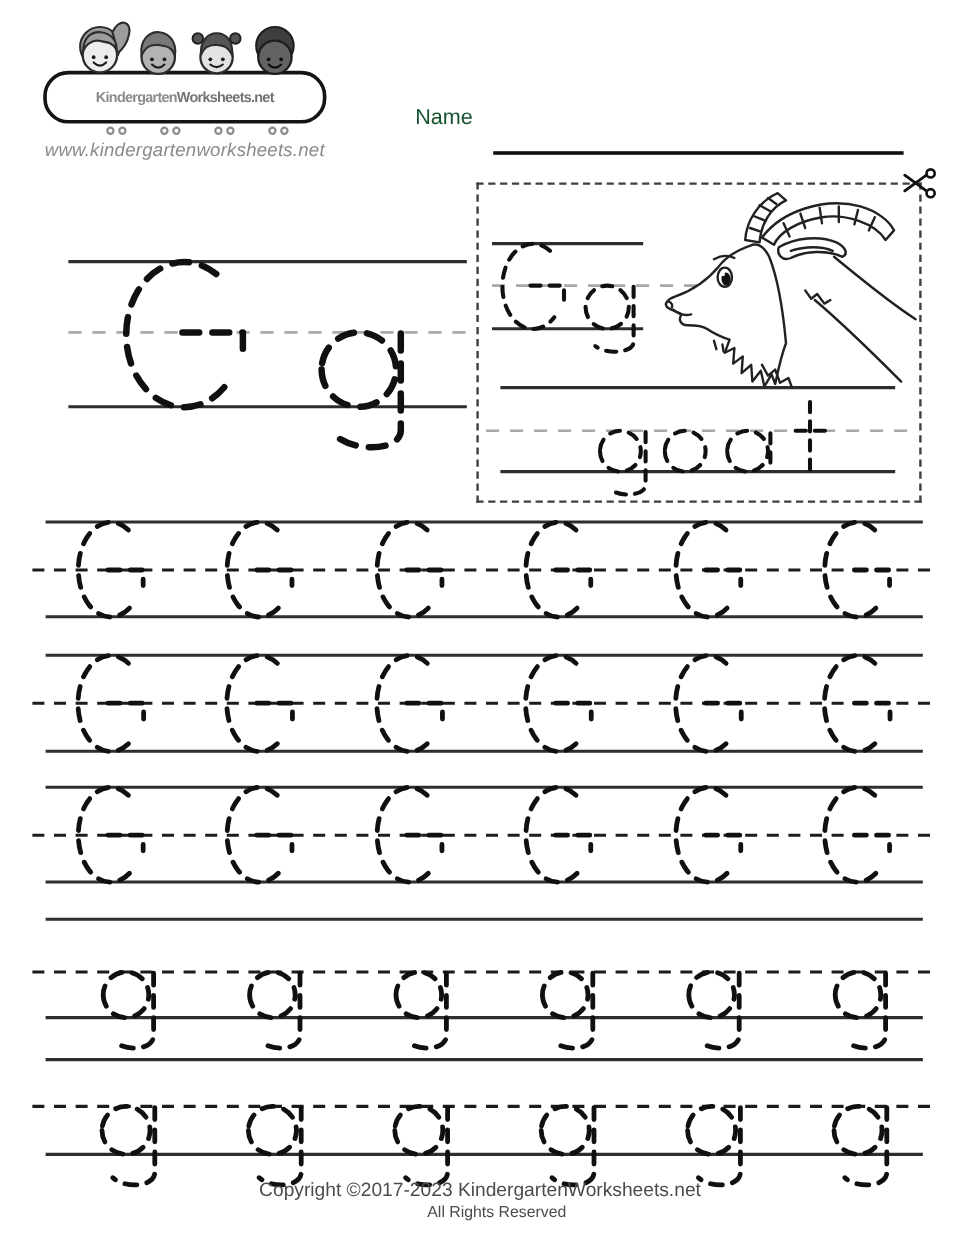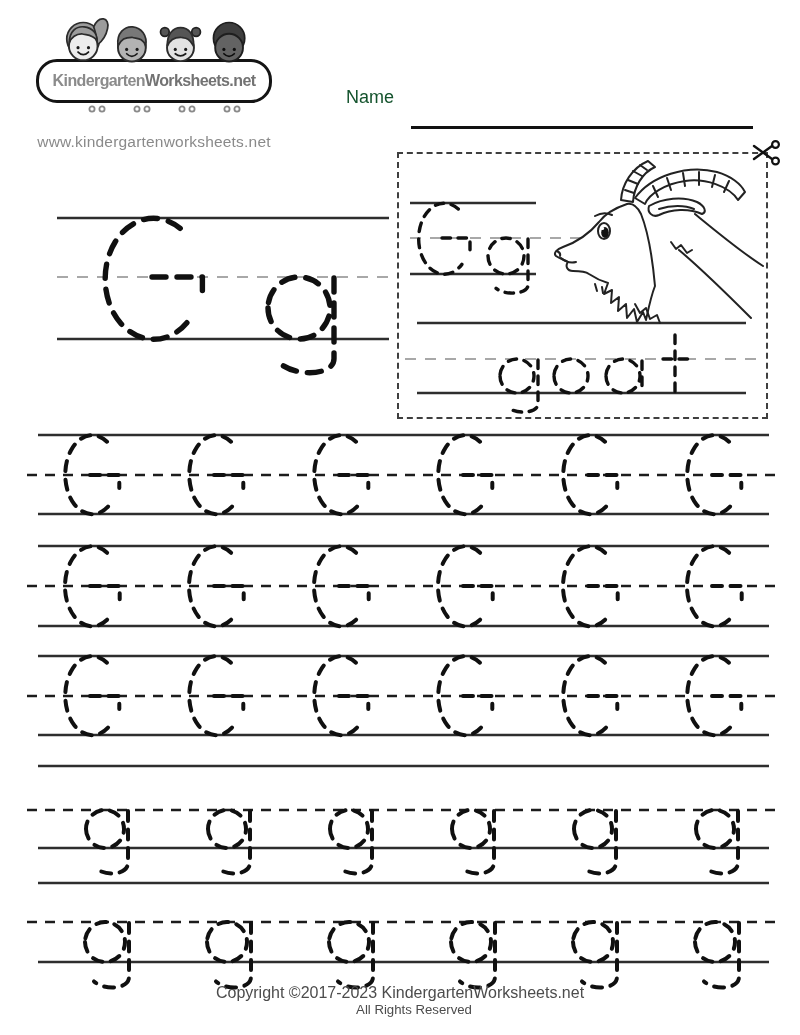--- a/index.html
+++ b/index.html
@@ -3,25 +3,25 @@
 <meta charset="utf-8">
 <style>
   html,body{margin:0;padding:0;background:#e9e9e9;}
   .page{position:relative;width:800px;height:1035px;background:#ffffff;margin:0 auto;
         font-family:"Liberation Sans",sans-serif;overflow:hidden;}
   
   .logo{position:absolute;left:36px;top:10px;width:236px;}
   .kids{position:relative;display:block;margin:0 0 -9px 16px;z-index:2;}
   .logo-bar{position:relative;z-index:1;height:38px;border:3px solid #141414;border-radius:21px;
             background:#fff;display:flex;align-items:center;justify-content:center;
-            white-space:nowrap;font-size:16px;letter-spacing:-0.6px;}
+            white-space:nowrap;font-size:12px;letter-spacing:-0.6px;}
   .brand-prefix{color:#8b8b8b;font-weight:600;}
   .brand-suffix{color:#737373;font-weight:800;}
   .legs{display:block;margin:1px auto 0 auto;}
-  .site-url{margin-top:18px;text-align:center;color:#8a8a8a;font-size:15.5px;letter-spacing:.2px;}
+  .site-url{margin-top:2px;text-align:center;color:#8a8a8a;font-size:15.5px;letter-spacing:.2px;font-style:italic;}
   .title{position:absolute;left:282px;top:26px;width:500px;margin:0;text-align:center;
          font-size:27px;font-weight:600;color:#161616;letter-spacing:.2px;}
   .name-label{position:absolute;left:346px;top:87px;font-size:18px;font-weight:500;color:#14532d;}
   .name-line{position:absolute;left:411px;top:126px;width:342px;height:3px;background:#111;}
   
   .cutout{position:absolute;left:397px;top:152px;width:371px;height:267px;
           border:2px dashed #3f3f3f;box-sizing:border-box;}
   .cutout svg.card{position:absolute;left:0;top:0;}
   .scissors{position:absolute;top:-14px;right:-16px;}
   

